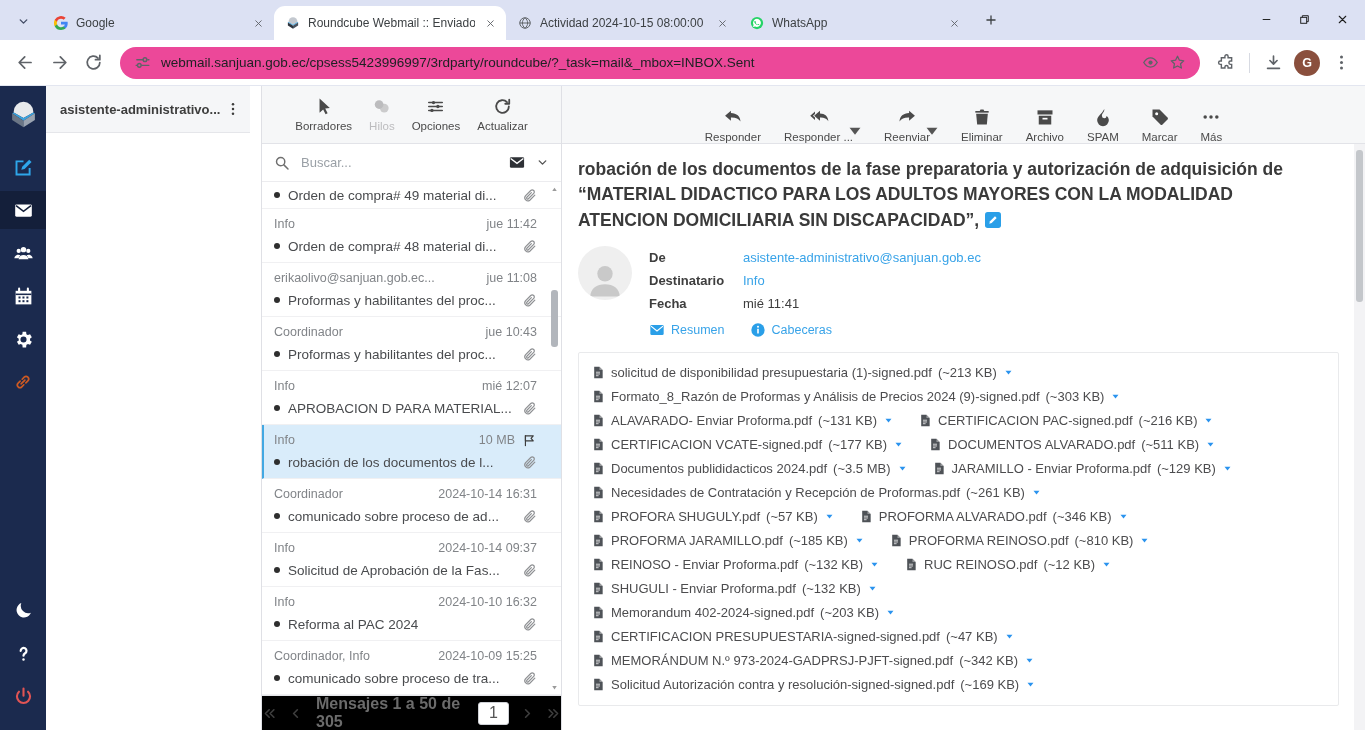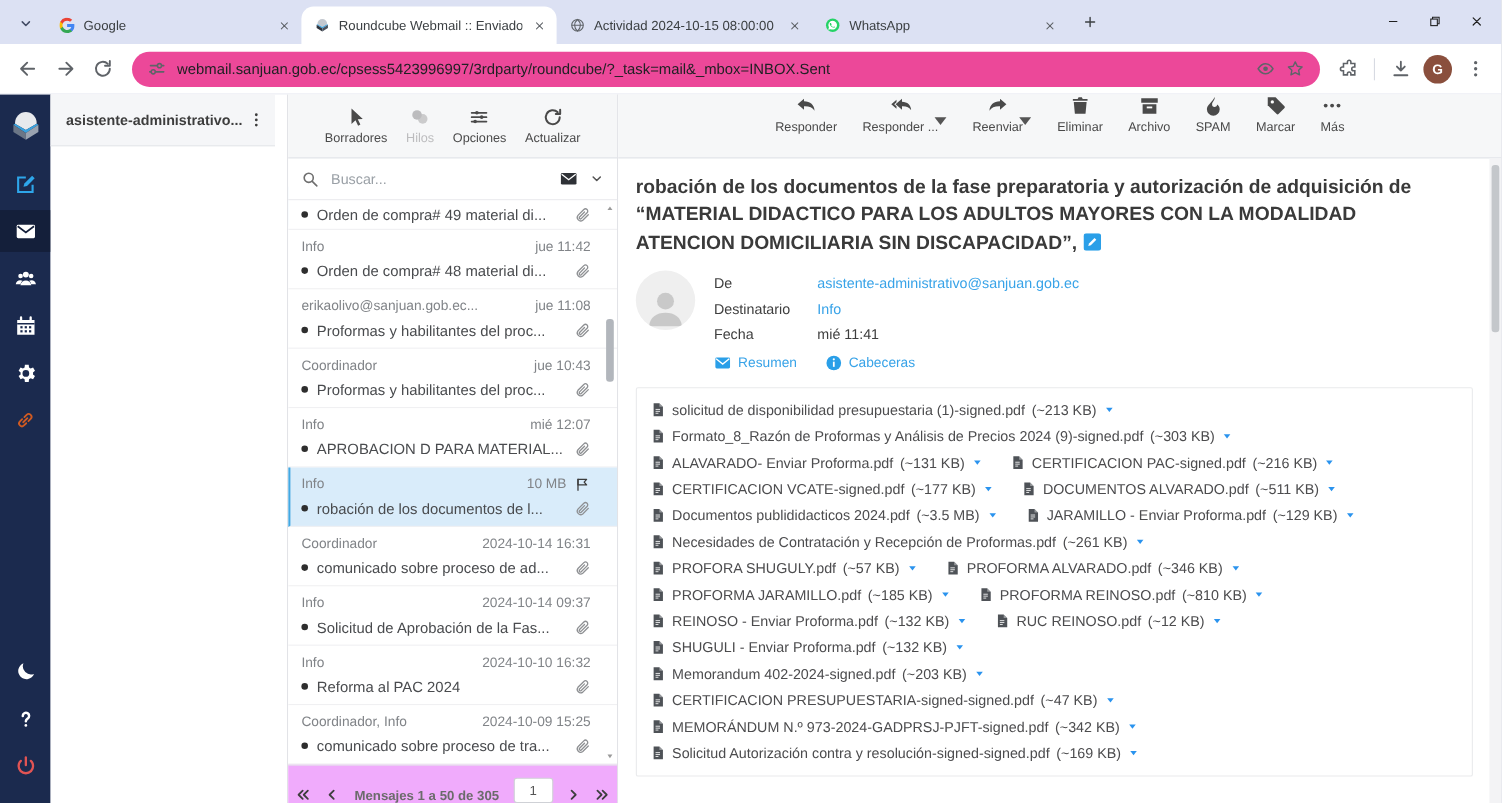--- a/index.html
+++ b/index.html
@@ -82,45 +82,45 @@
   .mrow{height:54px;padding:5px 24px 0 12px;border-bottom:1px solid #f0f0f2;position:relative}
   .mrow.selected{background:var(--selbg,#d9ecfa);border-left:2px solid #43a8e2;padding-left:10px}
   .mrow.clipped{height:27px;padding-top:1px}
   .mmeta{display:flex;justify-content:space-between;align-items:center;font-size:12.5px;color:#818488;height:20px}
   .mright{display:flex;align-items:center;gap:7px}
   .mflag{width:15px;height:15px;color:#3c3c3c}
   .msub{display:flex;align-items:center;gap:8px;height:24px;font-size:13.5px;color:#494b4e}
   .mdot{width:6px;height:6px;border-radius:50%;background:#2e2e2e;flex:none}
   .msubtext{white-space:nowrap;overflow:hidden;text-overflow:ellipsis}
   .mclip{margin-left:auto;width:15px;height:15px;color:#8e9093}
-  .list-footer{height:35px;border-top:1px solid #e5e6ea;background:#f0abfc;display:flex;align-items:flex-end;justify-content:center;gap:11px;font-size:12px;color:#5a5a5a}
+  .list-footer{height:35px;border-top:1px solid #e5e6ea;background:#000000;display:flex;align-items:center;justify-content:center;gap:11px;font-size:16px;color:#5a5a5a}
   .pg-btn{display:flex;align-items:center;justify-content:center;color:#3e3e3e}
   .pg-btn .ic{width:15px;height:15px}
   .pgtext{margin:0 2px;font-weight:700;color:#6b6b6b}
   .pgbox{width:36px;height:23px;border:1px solid #cfd1d6;border-radius:3px;background:#fff;display:flex;align-items:center;justify-content:center;color:#555}
   .list-scroll{position:absolute;top:96px;right:0;bottom:35px;width:13px}
   .ls-up{position:absolute;top:3px;left:2px;width:9px;height:9px;color:#9a9a9a}
   .ls-thumb{position:absolute;top:108px;left:3px;width:7px;height:57px;background:#b2b6bc;border-radius:3px}
   .ls-down{position:absolute;bottom:3px;left:2px;width:9px;height:9px;color:#9a9a9a}
 
   
   .msg-col{flex:1;display:flex;flex-direction:column;position:relative;background:#fff}
-  .msg-toolbar{height:58px;background:#f6f7f8;border-bottom:1px solid #e2e3e8;display:flex;align-items:flex-start;justify-content:center;gap:19px}
+  .msg-toolbar{height:58px;background:#f6f7f8;border-bottom:1px solid #e2e3e8;display:flex;align-items:flex-end;justify-content:center;gap:19px}
   .mtb-btn{display:flex;flex-direction:column;align-items:center;gap:4px;font-size:11.5px;color:#4a4a4a;position:relative;padding:0 2px}
   .mtb-btn .ic{width:20px;height:20px}
   .mtb-caret{position:absolute;right:-10px;top:14px;width:9px;height:9px;color:#555}
   .mtb-btn.hascaret{margin-right:8px}
   .msg-content{flex:1;padding:13px 26px 0 16px;overflow:hidden}
   .subject{margin:0;font-size:17.5px;font-weight:700;color:#3a3a3a;line-height:1.45;max-width:730px}
   .edit-ic{display:inline-flex;width:16px;height:16px;vertical-align:-2px;margin-left:6px}
   .headers{display:flex;gap:17px;margin-top:13px}
   .avatar-ph{width:54px;height:54px;border-radius:50%;background:#efefef;overflow:hidden;display:flex;align-items:flex-end;justify-content:center}
   .avatar-ph .ic{width:42px;height:42px;color:#c9c9c9}
   .hrow{display:flex;height:23px;align-items:center;font-size:13px}
-  .hlabel{width:94px;font-weight:400;color:#3e3e3e}
+  .hlabel{width:94px;font-weight:700;color:#3e3e3e}
   .hvalue{color:var(--accent,#38a3e8)}
   .hvalue.plain{color:#3e3e3e}
   .hactions{display:flex;gap:25px;margin-top:7px}
   .haction{display:flex;align-items:center;gap:6px;color:var(--accent,#38a3e8);font-size:12.5px}
   .haction .ic{width:16px;height:16px;color:#2a9fe8}
   .attachments{margin-top:14px;border:1px solid #e9eaec;border-radius:2px;padding:7px 12px 9px;display:flex;flex-wrap:wrap;align-content:flex-start;max-width:764px}
   .attach{display:inline-flex;align-items:center;gap:6px;margin:3.5px 24px 3.5px 0;font-size:13px;color:#4c4c4e;white-space:nowrap}
   .attach.full{width:100%}
   .pdf-ic{width:14px;height:17px;color:#4e5257}
   .acaret{width:11px;height:11px;color:#2a93ee}

